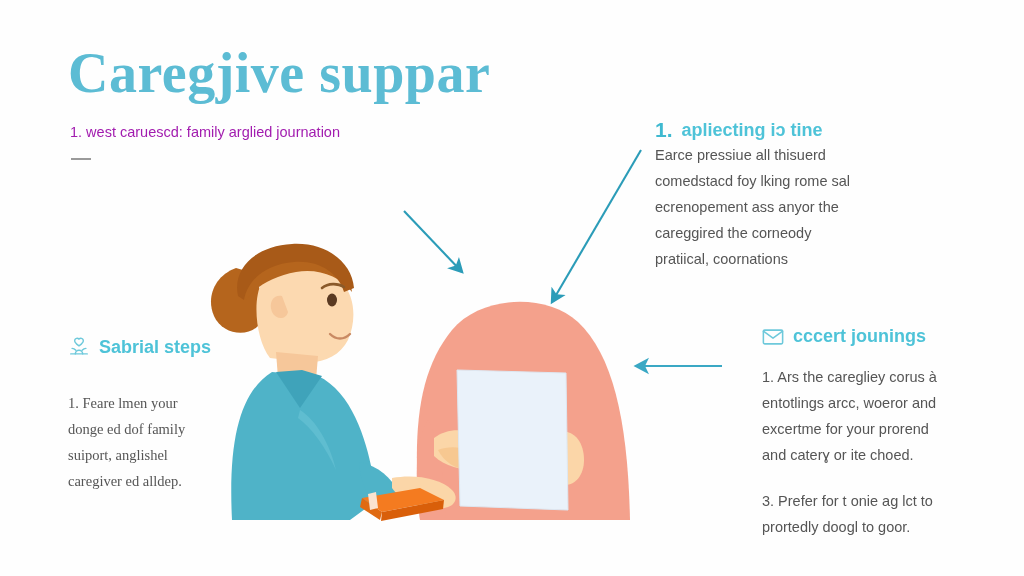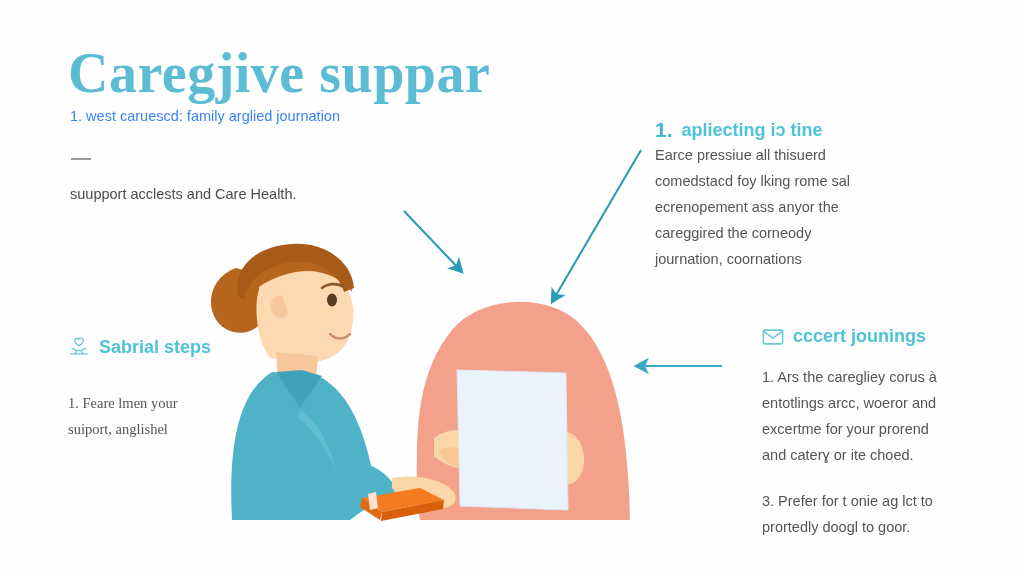--- a/index.html
+++ b/index.html
@@ -28,24 +28,24 @@
     line-height: 62px;
     color: #5cbcd4;
     letter-spacing: 0.5px;
     white-space: nowrap;
   }
 
   
   #intro-line {
     position: absolute;
     left: 70px;
-    top: 106px;
+    top: 122px;
     font-size: 14.5px;
     line-height: 20px;
-    color: #3b82f6;
+    color: #a21caf;
     white-space: nowrap;
   }
   #intro-rule {
     position: absolute;
     left: 71px;
     top: 158px;
     width: 20px;
     height: 2px;
     background: #9a9a9a;
   }
@@ -219,50 +219,51 @@
     <line x1="722" y1="366" x2="636" y2="366" stroke="#3aa8c4" stroke-width="2.1" marker-end="url(#ah2)"></line>
   </svg>
 
   <div id="title">Caregjive suppar</div>
 
   <div id="intro-line">1. west caruescd: family arglied journation</div>
 
   <div id="intro-rule"></div>
 
   <div id="intro-body">
-    <span class="ln">suupport acclests and Care Health.</span>
   </div>
 
   <div id="tr-block">
     <div class="sec-head">
       <span class="num">1.</span>
       <span>apliecting iɔ tine</span>
     </div>
     <div class="sec-body">
       <span class="ln">Earce pressiue all thisuerd</span>
       <span class="ln">comedstacd foy lking rome sal</span>
       <span class="ln">ecrenopement ass anyor the</span>
       <span class="ln">careggired the corneody</span>
-      <span class="ln">journation, coornations</span>
+      <span class="ln">pratiical, coornations</span>
     </div>
   </div>
 
   <div id="bl-block">
     <div class="sec-head">
       <svg class="sec-icon" width="22" height="22" viewBox="0 0 24 24" fill="none" stroke="#6ec9db" stroke-width="1.6" stroke-linecap="round" stroke-linejoin="round">
         <path d="M12 3.4c-1.5-1.6-4.1-1-4.7 1.1-.5 1.8.9 3.3 2.2 4.3l2.5 1.9 2.5-1.9c1.3-1 2.7-2.5 2.2-4.3-.6-2.1-3.2-2.7-4.7-1.1z"></path>
         <path d="M4.5 13.5c1.8 0 3.1 1 4.1 2.1M19.5 13.5c-1.8 0-3.1 1-4.1 2.1"></path>
         <path d="M3 19.5h18"></path>
         <path d="M8 19.5c0-2.2 1.8-4 4-4s4 1.8 4 4"></path>
       </svg>
       <span>Sabrial steps</span>
     </div>
     <div class="sec-body">
       <span class="ln">1. Feare lmen your</span>
+      <span class="ln">donge ed dof family</span>
       <span class="ln">suiport, anglishel</span>
+      <span class="ln">caregiver ed alldep.</span>
     </div>
   </div>
 
   <div id="br-block">
     <div class="sec-head">
       <svg class="sec-icon" width="22" height="18" viewBox="0 0 24 18" fill="none" stroke="#6ec9db" stroke-width="1.7" stroke-linecap="round" stroke-linejoin="round">
         <rect x="1.5" y="1.5" width="21" height="15" rx="1.4"></rect>
         <path d="M1.5 2.6 L12 10.2 L22.5 2.6"></path>
       </svg>
       <span>cccert jounings</span>

